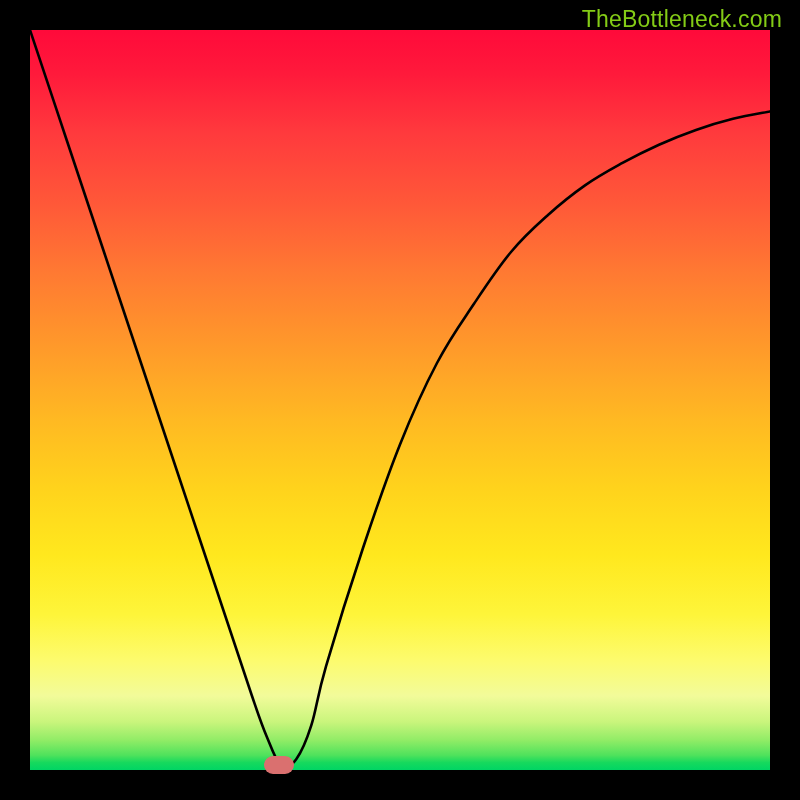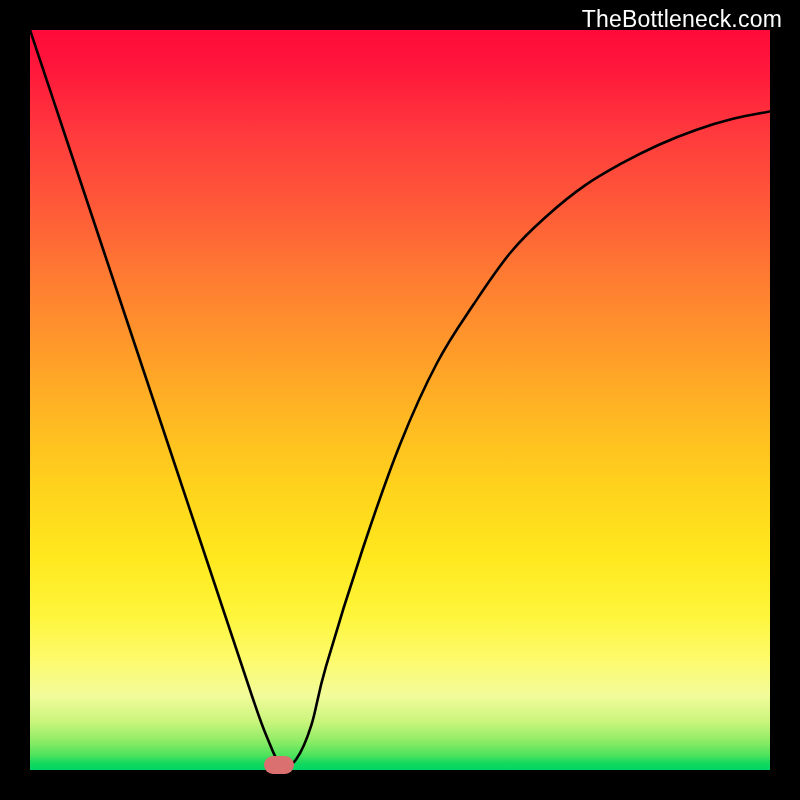--- a/index.html
+++ b/index.html
@@ -14,21 +14,21 @@
   .frame {
     position: relative;
     width: 800px;
     height: 800px;
     background: #000;
   }
   .watermark {
     position: absolute;
     top: 6px;
     right: 18px;
-    color: #ffffff;
+    color: #84cc16;
     font-size: 23px;
     font-weight: 400;
     letter-spacing: 0.2px;
     z-index: 10;
   }
   .plot-area {
     position: absolute;
     left: 30px;
     top: 30px;
     width: 740px;

